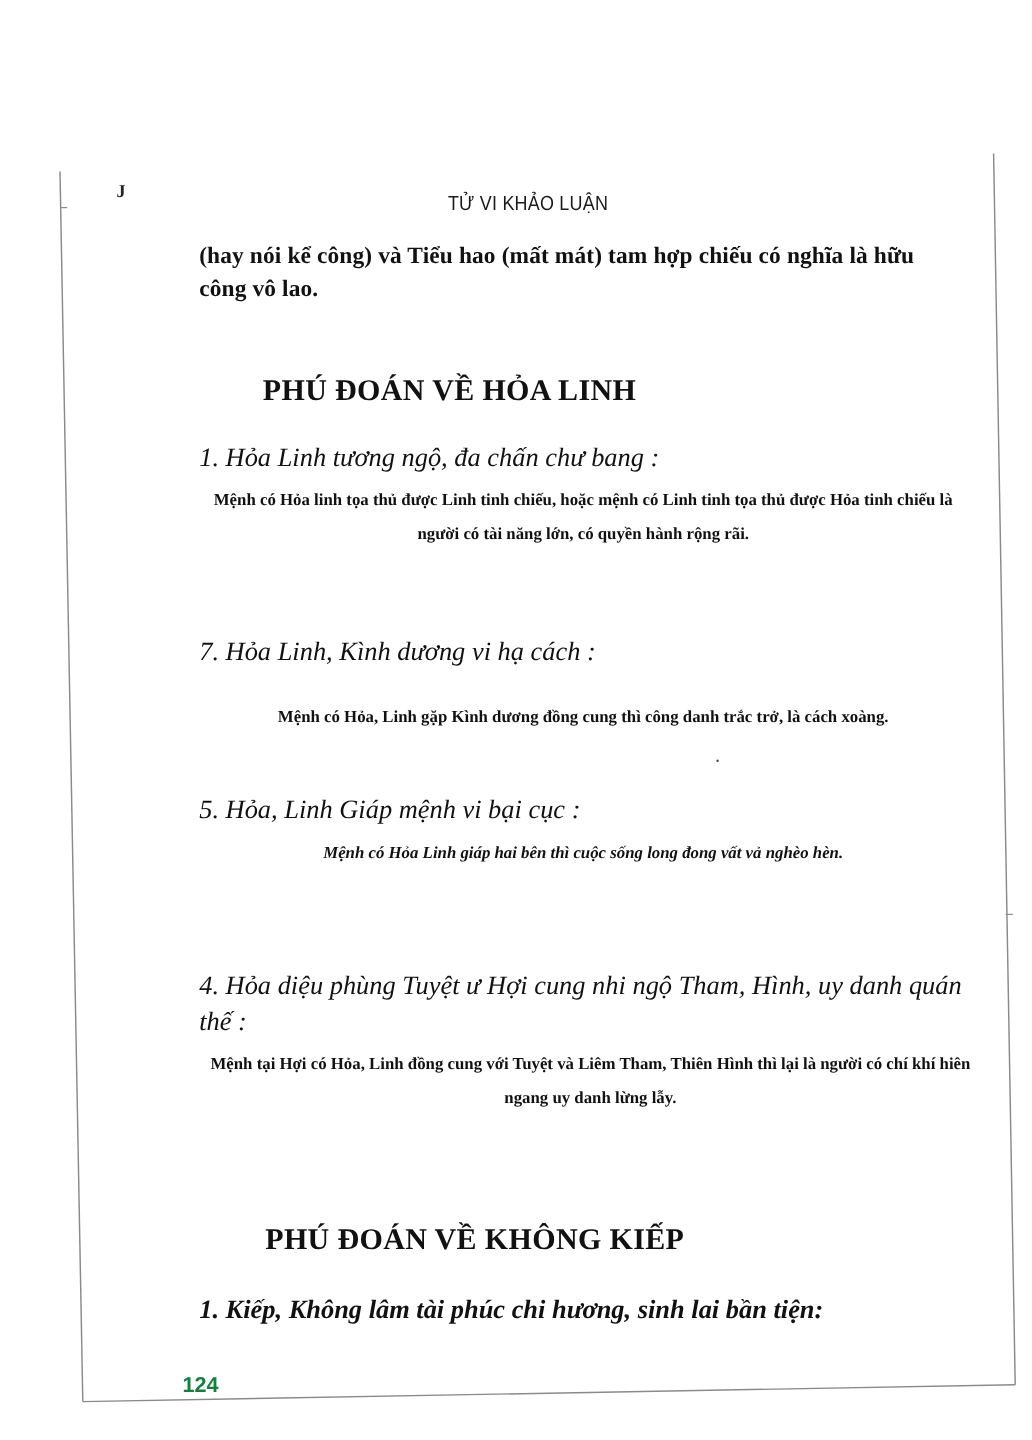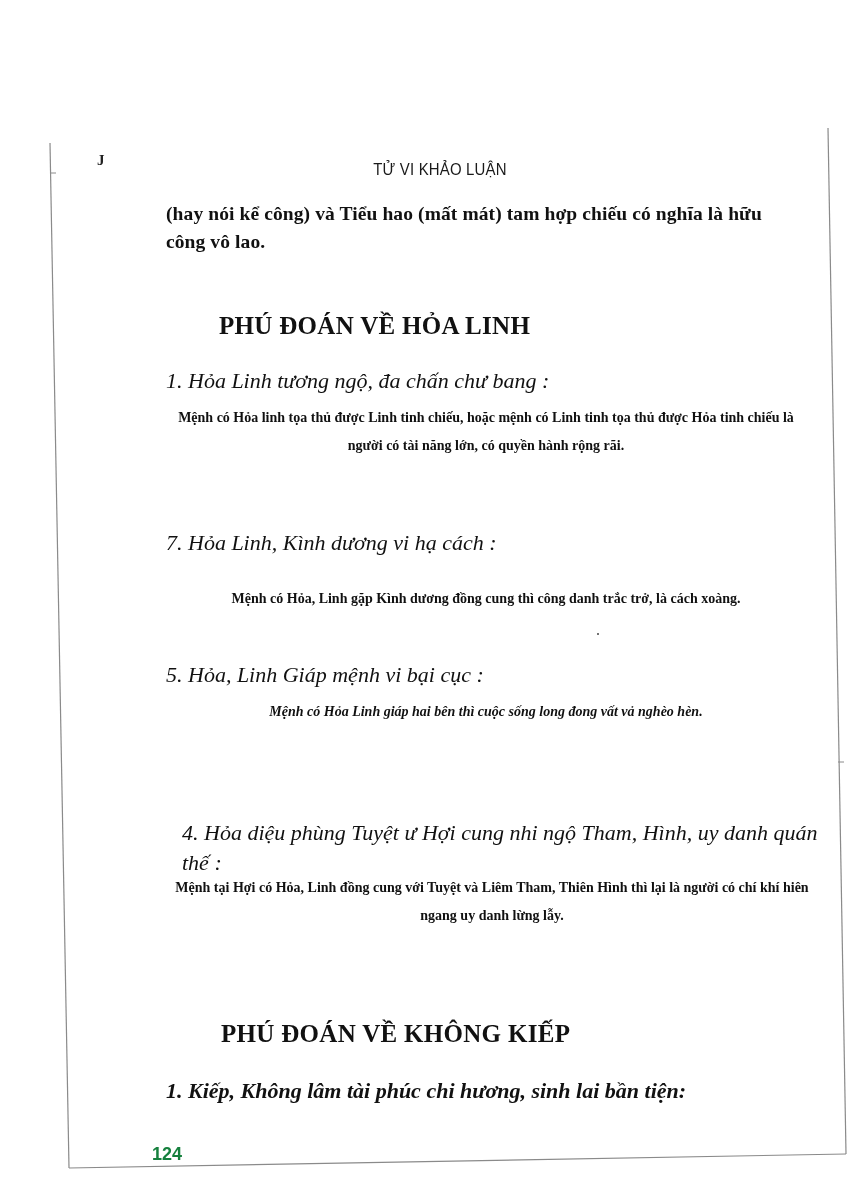--- a/index.html
+++ b/index.html
@@ -121,20 +121,20 @@
 
 <p class="item-heading" style="left:166px; top:366px;">1. Hỏa Linh tương ngộ, đa chấn chư bang :</p>
 <p class="item-body" style="left:166px; top:404px;">Mệnh có Hỏa linh tọa thủ được Linh tinh chiếu, hoặc mệnh có Linh tinh tọa thủ được Hỏa tinh chiếu là người có tài năng lớn, có quyền hành rộng rãi.</p>
 
 <p class="item-heading" style="left:166px; top:528px;">7. Hỏa Linh, Kình dương vi hạ cách :</p>
 <p class="item-body" style="left:166px; top:565px;margin-top:20px;">Mệnh có Hỏa, Linh gặp Kình dương đồng cung thì công danh trắc trở, là cách xoàng.</p>
 
 <p class="item-heading" style="left:166px; top:660px;">5. Hỏa, Linh Giáp mệnh vi bại cục :</p>
 <p class="item-body" style="left:166px; top:698px;font-style:italic;">Mệnh có Hỏa Linh giáp hai bên thì cuộc sống long đong vất vả nghèo hèn.</p>
 
-<p class="item-heading" style="left:182px; top:806px;margin-top:12px;">4. Hỏa diệu phùng Tuyệt ư Hợi cung nhi ngộ Tham, Hình, uy danh quán thế :</p>
+<p class="item-heading" style="left:166px; top:806px;">4. Hỏa diệu phùng Tuyệt ư Hợi cung nhi ngộ Tham, Hình, uy danh quán thế :</p>
 <p class="item-body" style="left:172px; top:874px;">Mệnh tại Hợi có Hỏa, Linh đồng cung với Tuyệt và Liêm Tham, Thiên Hình thì lại là người có chí khí hiên ngang uy danh lừng lẫy.</p>
 
 <h2 class="section-title" style="left:205px; top:1004px;">PHÚ ĐOÁN VỀ KHÔNG KIẾP</h2>
 
 <p class="item-heading" style="left:166px; top:1076px; font-weight:bold;">1. Kiếp, Không lâm tài phúc chi hương, sinh lai bần tiện:</p>
 
 <div class="page-number">124</div>
 
 </body></html>

